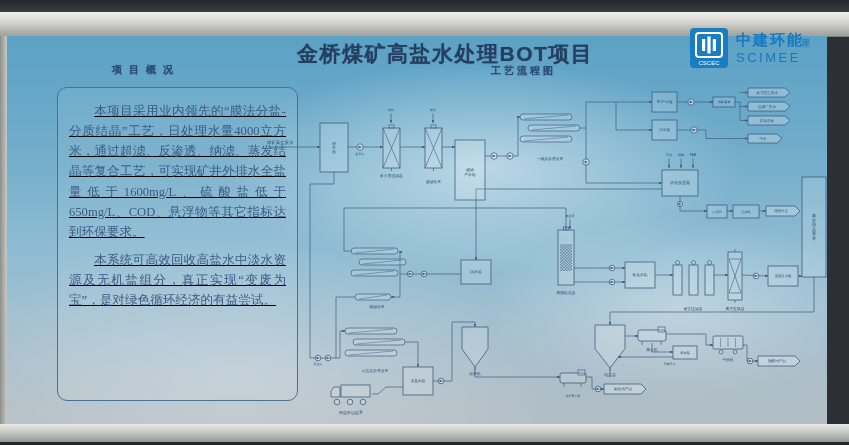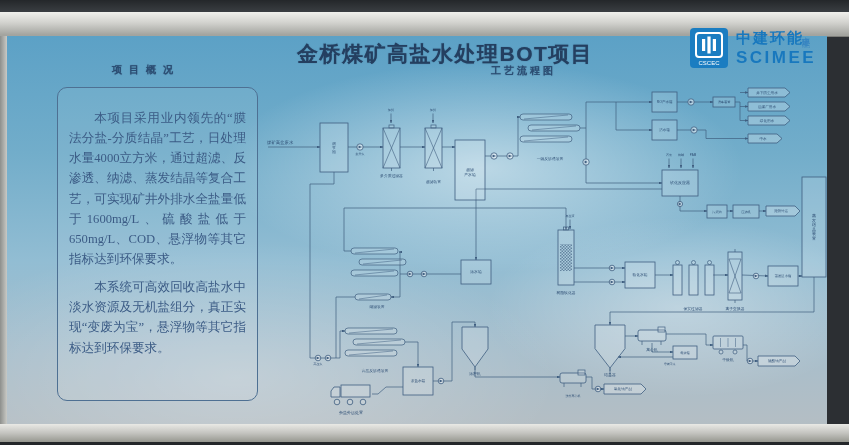--- a/index.html
+++ b/index.html
@@ -27,27 +27,27 @@
   .board-title{position:absolute;left:297px;top:40px;font-size:21px;font-weight:bold;
      letter-spacing:1.5px;color:#243f60;text-shadow:0 0 1px rgba(25,45,75,.55);}
   .heading{position:absolute;font-size:10px;font-weight:bold;color:#2b4d73;
      text-shadow:0 0 1px rgba(25,45,75,.5);}
   #h-left{left:112px;top:63px;letter-spacing:7px;}
   #h-right{left:491px;top:64px;letter-spacing:3px;text-align:right;}
   
   .logo{position:absolute;left:690px;top:28px;display:flex;align-items:center;}
   .logo-text{margin-left:8px;color:#1878be;}
   .logo-cn{font-size:15px;font-weight:bold;letter-spacing:2px;}
-  .logo-en{font-size:17px;font-weight:bold;letter-spacing:2.5px;}
+  .logo-en{font-size:13px;font-weight:normal;letter-spacing:2.5px;}
   .edge-text{position:absolute;left:799px;top:30px;writing-mode:vertical-rl;
      font-size:8px;color:#2f7fc0;letter-spacing:1px;opacity:.85;}
   
-  .panel{position:absolute;left:57px;top:87px;width:201px;height:314px;
+  .panel{position:absolute;left:57px;top:87px;width:241px;height:314px;
      border:1.6px solid #4e7093;border-radius:10px;background:rgba(255,255,255,.07);
-     padding:20px 11px;box-sizing:border-box;}
+     padding:13px 11px;box-sizing:border-box;text-decoration:underline;}
   .panel p{margin:0 0 8px 0;text-indent:2em;font-family:"Liberation Serif","DejaVu Serif",serif;
      font-size:12.6px;line-height:1.6;color:#3b5b85;text-align:justify;}
   
   #flow{position:absolute;left:266px;top:84px;width:562px;height:344px;}
 </style>
 </head>
 <body>
 
 <div class="photo">
   <div class="strip-top"></div>
@@ -73,21 +73,21 @@
     </svg>
     <div class="logo-text">
       <div class="logo-cn">中建环能</div>
       <div class="logo-en">SCIMEE</div>
     </div>
   </div>
   <div class="edge-text">中建环能</div>
 
   <div class="panel">
     <p>本项目采用业内领先的“膜法分盐-分质结晶”工艺，日处理水量4000立方米，通过超滤、反渗透、纳滤、蒸发结晶等复合工艺，可实现矿井外排水全盐量低于1600mg/L、硫酸盐低于650mg/L、COD、悬浮物等其它指标达到环保要求。</p>
-    <p>本系统可高效回收高盐水中淡水资源及无机盐组分，真正实现“变废为宝”，悬浮物等其它指标达到环保要求。</p>
+    <p>本系统可高效回收高盐水中淡水资源及无机盐组分，真正实现“变废为宝”，是对绿色循环经济的有益尝试。</p>
   </div>
 
   <svg id="flow" viewBox="0 0 562 344">
       <defs>
         <marker id="arr" markerWidth="5" markerHeight="4" refX="4.5" refY="2" orient="auto">
           <path d="M0,0 L5,2 L0,4 z" fill="#3f5e80"></path>
         </marker>
         <pattern id="chk" width="3" height="3" patternUnits="userSpaceOnUse">
           <rect x="0" y="0" width="1.5" height="1.5" fill="#3f5e80" opacity="0.65"></rect>
           <rect x="1.5" y="1.5" width="1.5" height="1.5" fill="#3f5e80" opacity="0.65"></rect>

